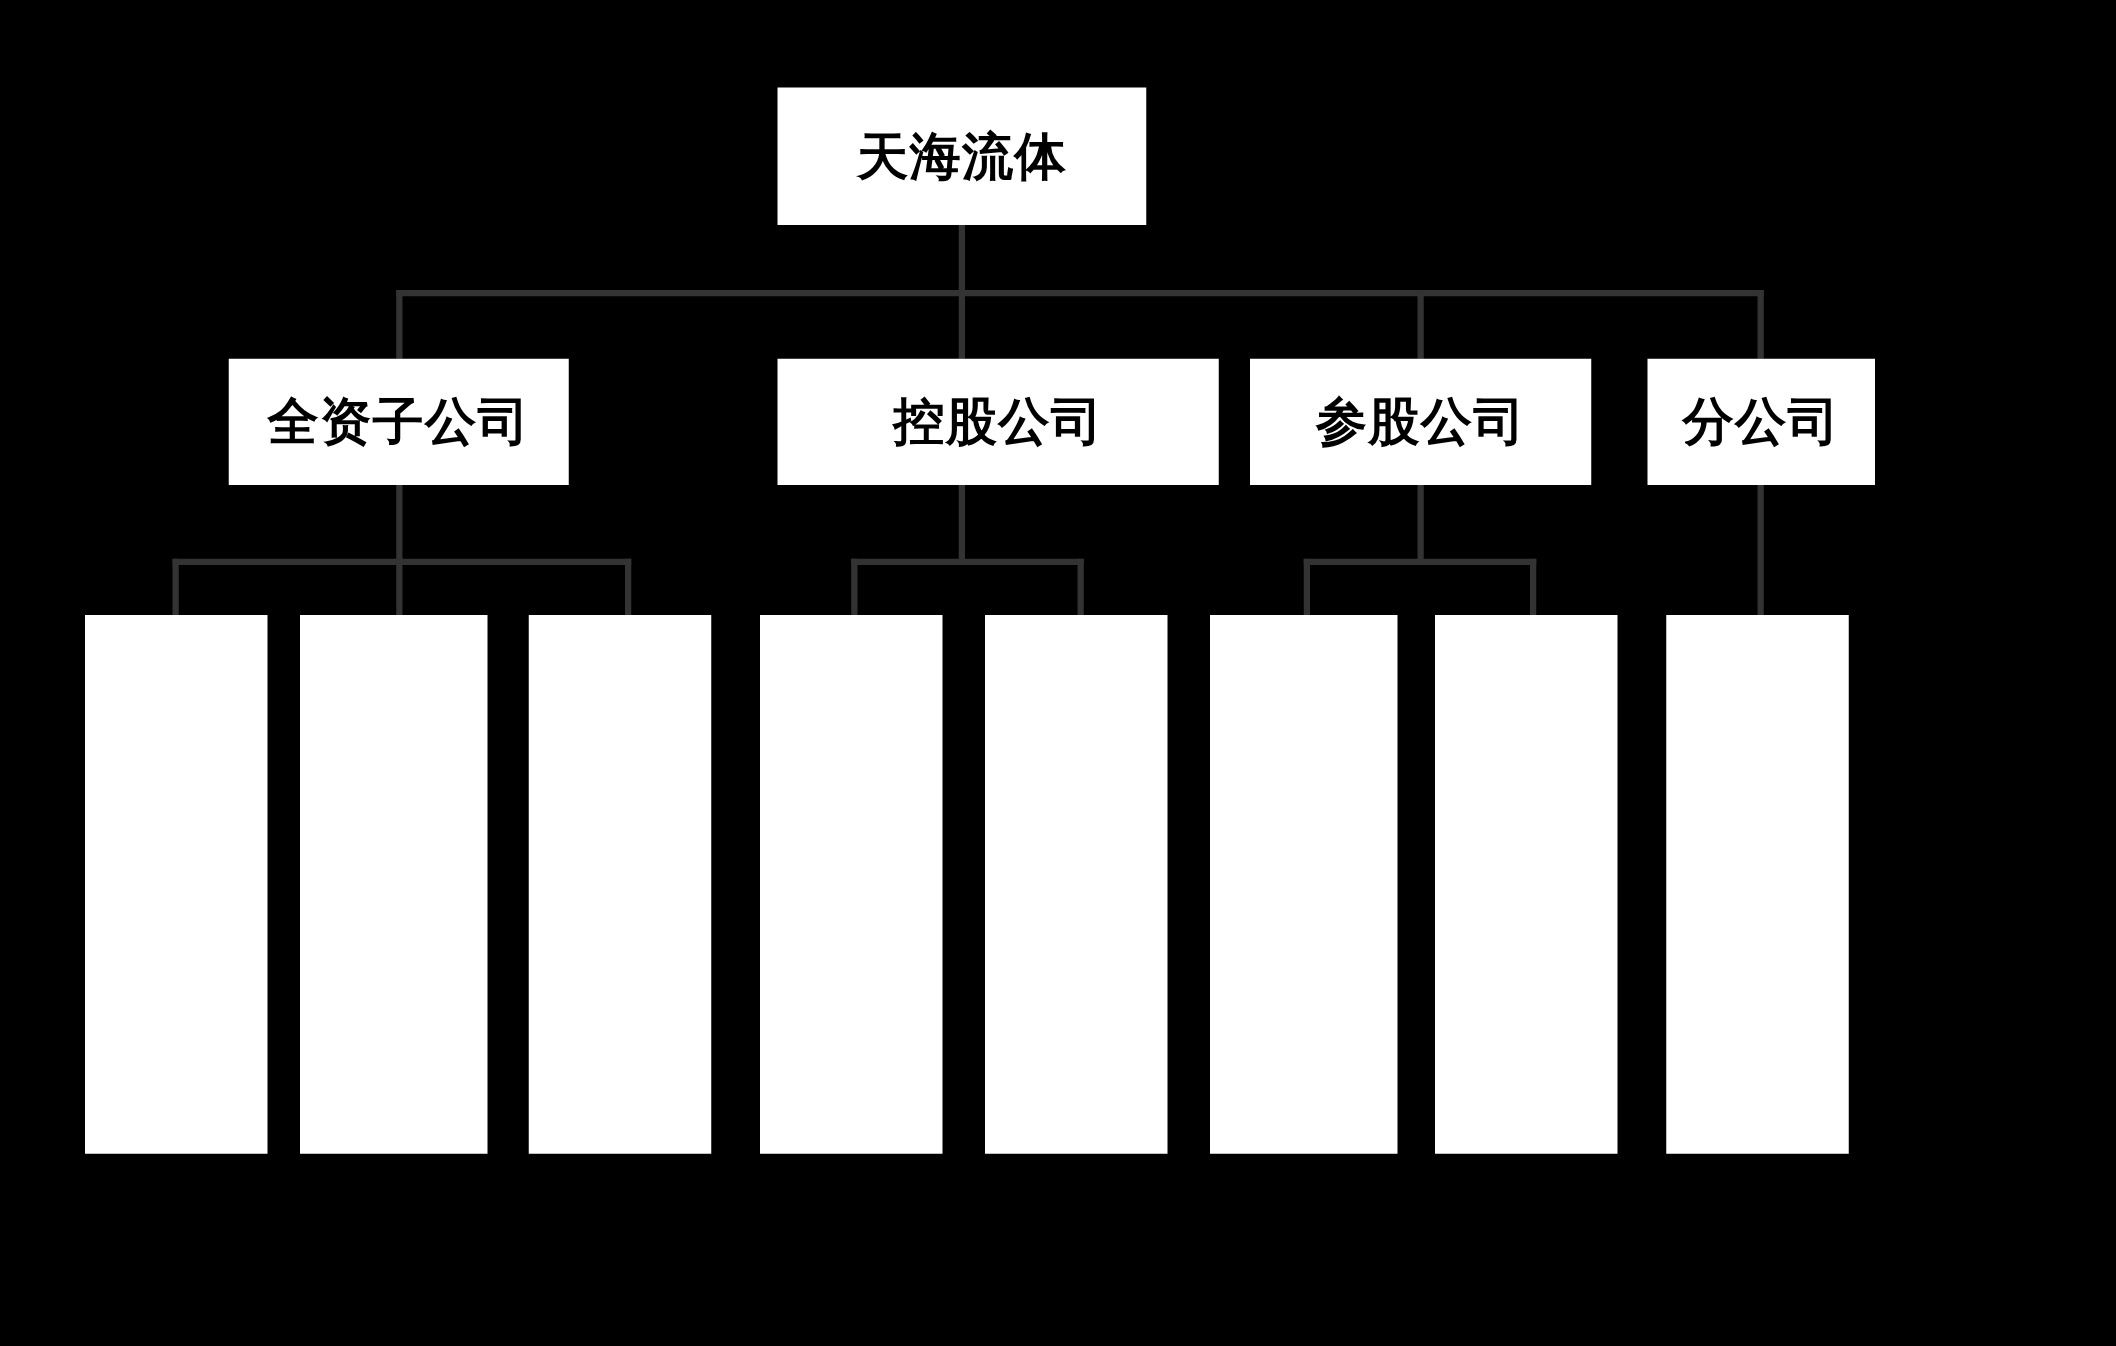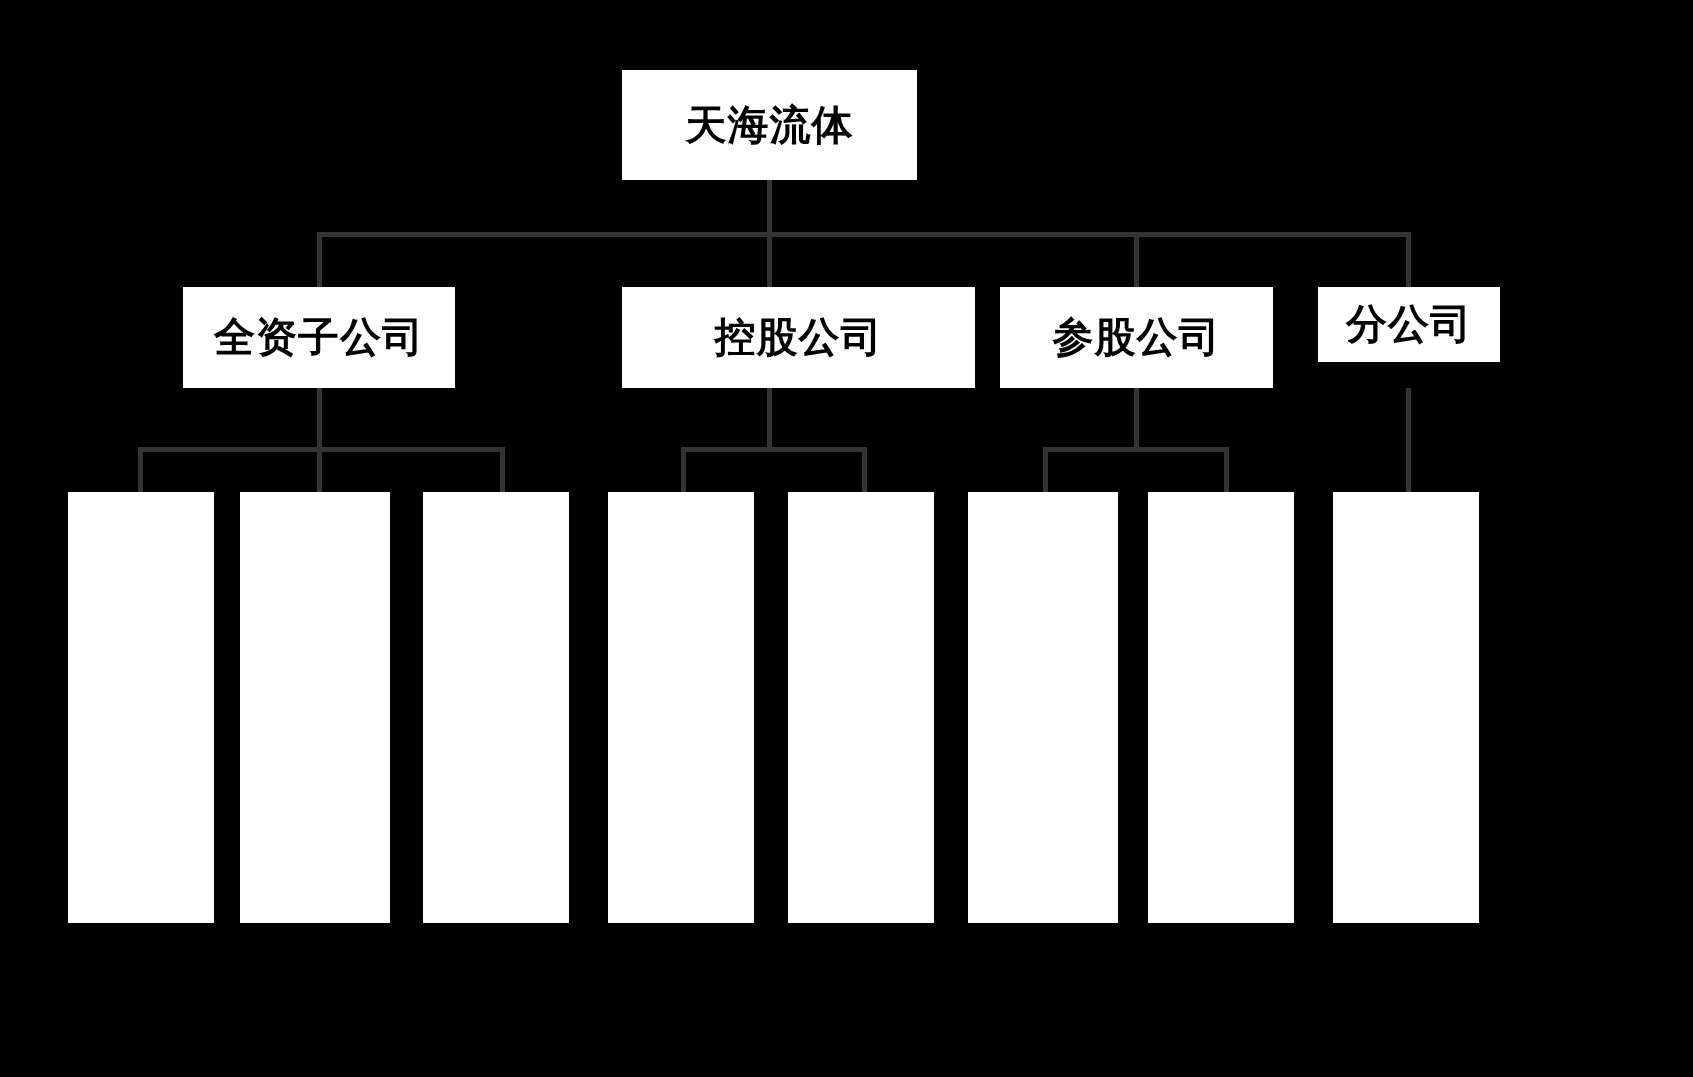--- a/index.html
+++ b/index.html
@@ -105,21 +105,21 @@
   </div>
 
   <div class="node node-h" style="left:622px; top:287px; width:353px; height:101px;">
     <span>控股公司</span>
   </div>
 
   <div class="node node-h" style="left:1000px; top:287px; width:273px; height:101px;align-items:center;">
     <span>参股公司</span>
   </div>
 
-  <div class="node node-h" style="left:1318px; top:287px; width:182px; height:75px;">
+  <div class="node node-h" style="left:1318px; top:287px; width:182px; height:101px;">
     <span>分公司</span>
   </div>
 
   <div class="node node-v" style="left:68px; top:492px; width:146px; height:431px;">
     <span class="vtext">安徽富乐泰</span>
   </div>
 
   <div class="node node-v" style="left:240px; top:492px; width:150px; height:431px;">
     <span class="vtext">山海智能</span>
   </div>

